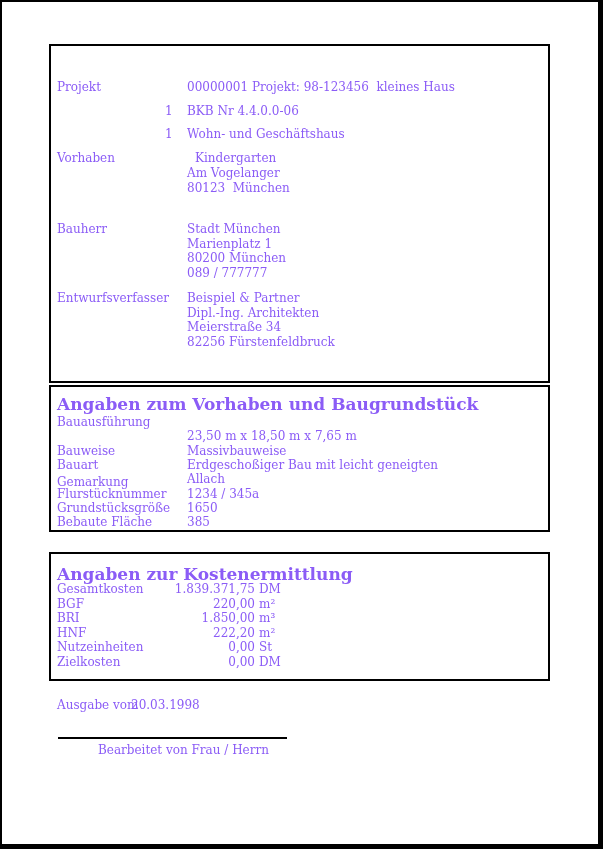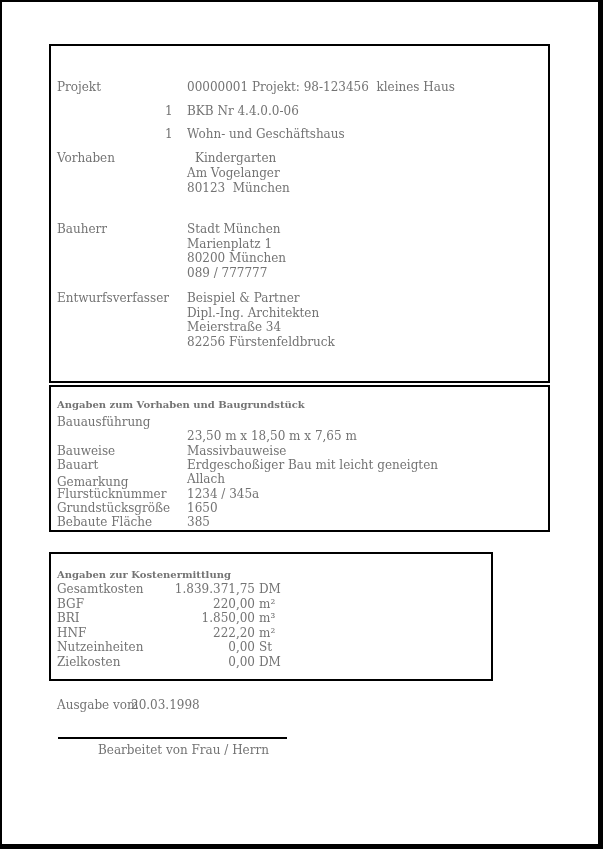--- a/index.html
+++ b/index.html
@@ -11,46 +11,46 @@
     position: relative;
     width: 603px;
     height: 849px;
     box-sizing: border-box;
     background: #ffffff;
     border-top: 2px solid #000;
     border-left: 2px solid #000;
     border-right: 5px solid #000;
     border-bottom: 5px solid #000;
     font-family: "DejaVu Serif", "Liberation Serif", serif;
-    color: #737373;
+    color: #8b5cf6;
     overflow: hidden;
   }
   .notch { position: absolute; background: #8a8a8a; }
   .notch-tr { top: -2px; right: -5px; width: 5px; height: 5px; }
   .notch-bl { bottom: -5px; left: -2px; width: 5px; height: 5px; }
 
   .box {
     position: absolute;
     box-sizing: border-box;
     border: 2px solid #000;
     background: #ffffff;
   }
   .box1 { left: 47px; top: 42px;  width: 501px; height: 339px; }
   .box2 { left: 47px; top: 383px; width: 501px; height: 147px; }
-  .box3 { left: 47px; top: 550px; width: 444px; height: 129px; }
+  .box3 { left: 47px; top: 550px; width: 501px; height: 129px; }
 
   .t {
     position: absolute;
     font-size: 12px;
     line-height: 15px;
     white-space: pre;
   }
   .b {
     font-weight: bold;
-    font-size: 10px;
+    font-size: 17px;
   }
   .num {
     position: absolute;
     font-size: 12px;
     line-height: 15px;
     white-space: pre;
     text-align: right;
     left: 100px;
     width: 104px;
   }

